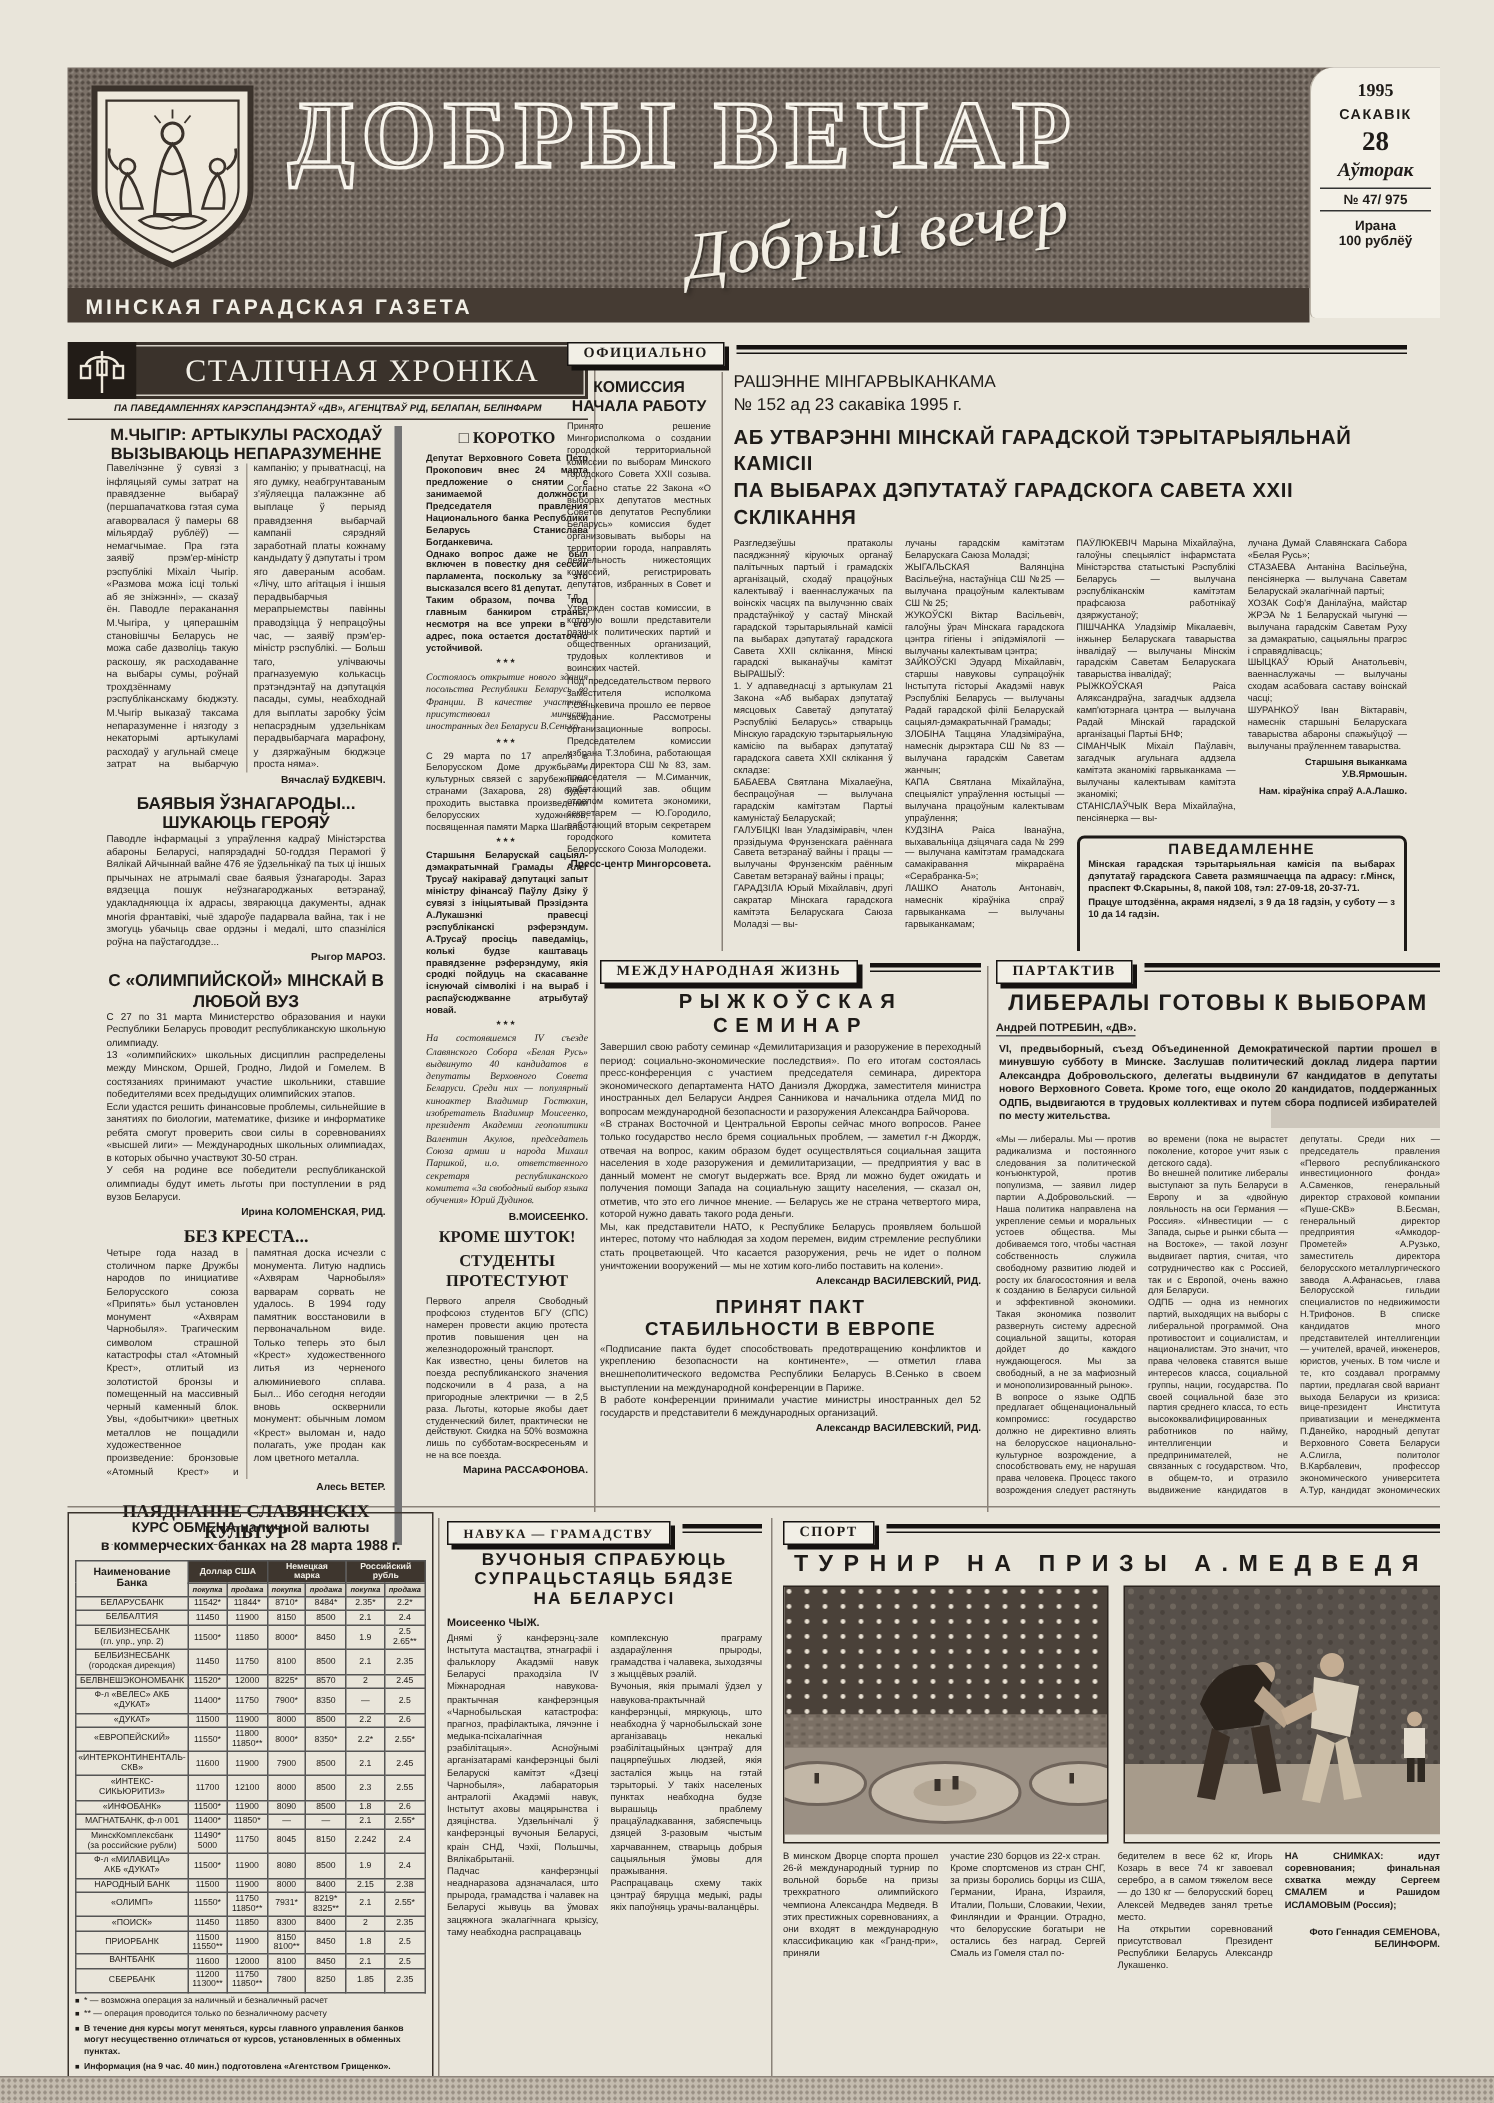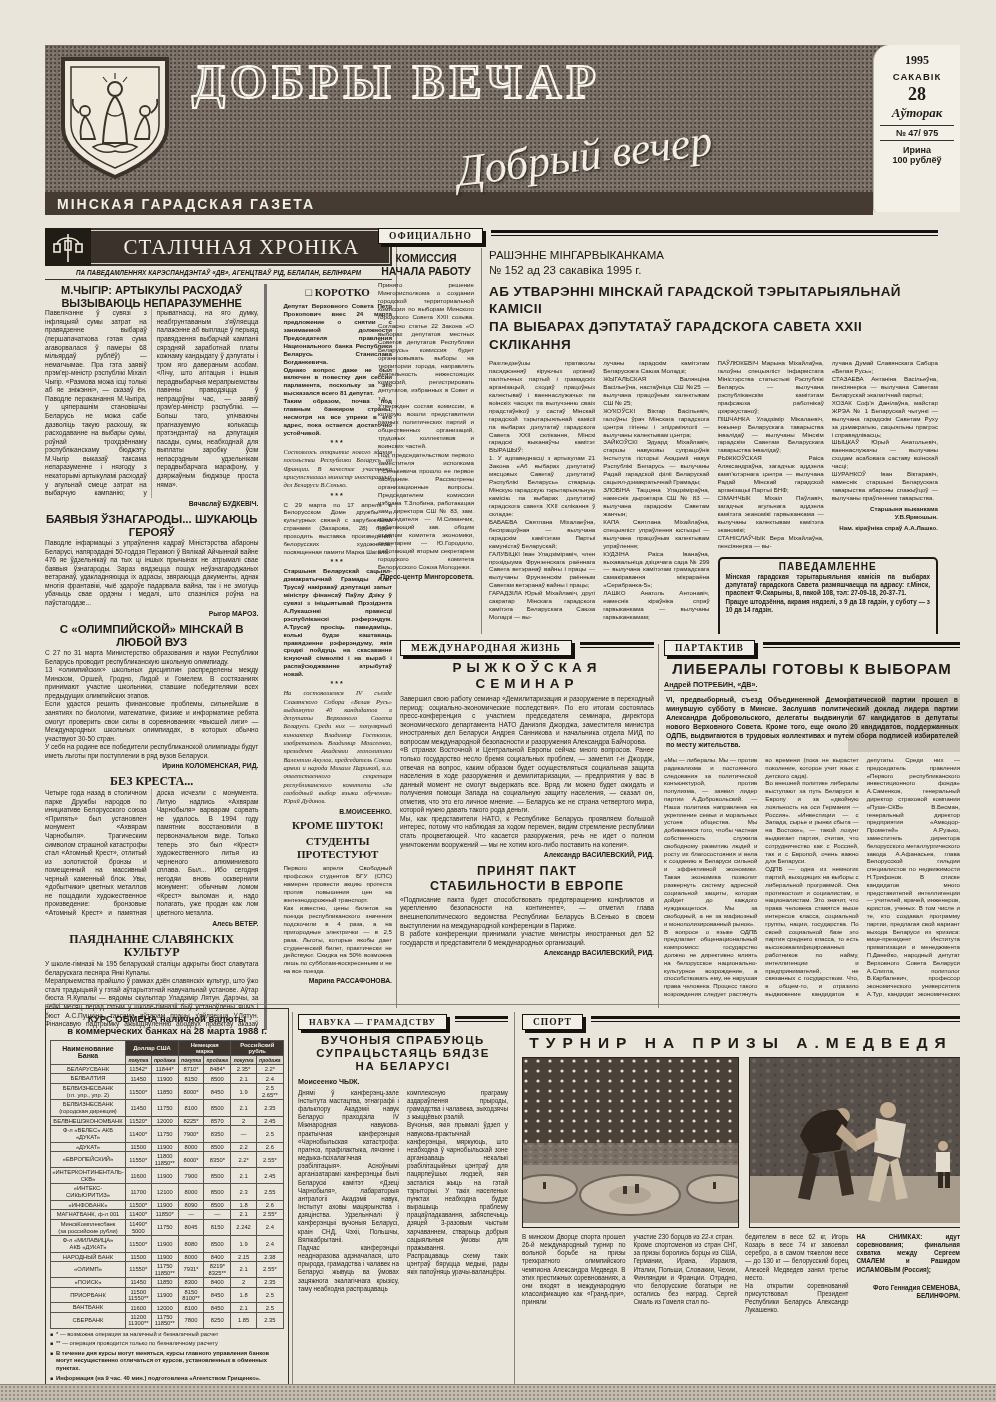--- a/index.html
+++ b/index.html
@@ -7,21 +7,21 @@
   .page{position:relative;width:996px;height:1402px;background:#e9e5da;overflow:hidden;color:#1e1b18;}
   .abs{position:absolute;}
   .pre{white-space:pre-line;}
 
   
   .mast-band{left:45px;top:45px;width:915px;height:147px;background-color:#7b7168;
     background-image:radial-gradient(rgba(40,32,26,.5) 1px,transparent 1.4px),radial-gradient(rgba(245,240,230,.16) 1px,transparent 1.4px);
     background-size:4px 4px,6px 6px;}
   .coat{left:57px;top:55px;width:116px;height:126px;}
   .mast-title{left:192px;top:58px;width:680px;font-family:"Liberation Serif",serif;font-weight:bold;
-    font-size:48px;letter-spacing:5px;color:transparent;-webkit-text-stroke:2.2px #f7f4ec;line-height:1;}
+    font-size:64px;letter-spacing:5px;color:transparent;-webkit-text-stroke:2.2px #f7f4ec;line-height:1;}
   .mast-script{left:455px;top:118px;width:460px;font-family:"Liberation Serif",serif;font-style:italic;
     font-size:44px;color:#f2eee4;transform:rotate(-7deg);text-shadow:1px 1px 0 #3f3831,2px 2px 3px rgba(0,0,0,.35);z-index:5;}
   .tagline{left:45px;top:192px;width:828px;height:23px;background:#453b33;color:#f2efe6;
     font-weight:bold;font-size:14px;letter-spacing:2px;padding:4px 0 0 12px;box-sizing:border-box;}
   .infobox{left:873px;top:45px;width:87px;height:167px;background:#f3f0e7;border-radius:16px 0 0 4px;
     text-align:center;z-index:6;padding-top:8px;box-sizing:border-box;border-left:1px solid #b9b2a6;}
   .i-year{font-family:"Liberation Serif",serif;font-weight:bold;font-size:12px;}
   .i-month{font-weight:bold;font-size:9.5px;letter-spacing:1px;margin-top:3px;}
   .i-day{font-family:"Liberation Serif",serif;font-weight:bold;font-size:18px;margin-top:2px;}
   .i-weekday{font-family:"Liberation Serif",serif;font-style:italic;font-weight:bold;font-size:13px;}
@@ -46,22 +46,22 @@
   .headline-serif{font-family:"Liberation Serif",serif;font-weight:bold;text-align:center;line-height:1.15;}
 
   
   .chronicle{left:45px;top:228px;width:347px;height:802px;overflow:hidden;}
   .chron-head{display:flex;height:38px;background:#3a322b;box-shadow:inset 0 0 0 2px #3a322b,inset 0 0 0 3px rgba(240,235,225,.85);}
   .chron-title{flex:1;color:#f2efe6;font-family:"Liberation Serif",serif;font-size:21px;letter-spacing:1px;
     text-align:center;padding-top:7px;}
   .chron-src{font-style:italic;font-weight:bold;font-size:6.4px;text-align:center;padding:3px 0;border-bottom:1px solid #3a322b;}
   .chron-cols{display:flex;margin-top:4px;}
   .chron-main{width:222px;}
-  .chron-side{width:113px;margin-left:6px;border-left:3px solid #737373;padding-left:16px;}
-  .art{margin-bottom:6px;}
+  .chron-side{width:113px;margin-left:6px;border-left:5px solid #737373;padding-left:16px;}
+  .art{margin-bottom:6px;margin-left:26px;}
   .art-h1{font-size:11px;}  .art-h2{font-size:11.5px;} .art-h3{font-size:11.5px;}
   .art-h4{font-family:"Liberation Serif",serif;font-size:12px;}
   .two-col{column-count:2;column-gap:10px;column-rule:1px solid #a59d92;}
   .shorts-head{font-family:"Liberation Serif",serif;font-weight:bold;font-size:11px;text-align:center;margin:2px 0 4px;}
   .short-text{font-size:6.2px;line-height:1.28;text-align:justify;}
   .short-text.bold{font-weight:bold;}
   .short-text.italic{font-style:italic;font-family:"Liberation Serif",serif;font-size:6.5px;}
   .short-sep{text-align:center;font-weight:bold;font-size:7px;letter-spacing:2px;margin:2px 0;}
   .protest-h{font-family:"Liberation Serif",serif;font-weight:bold;font-size:11px;text-align:center;line-height:1.2;margin:4px 0 3px;}
 
@@ -159,21 +159,21 @@
     </svg>
   </div>
   <div class="abs mast-title">ДОБРЫ ВЕЧАР</div>
   <div class="abs mast-script">Добрый вечер</div>
   <div class="abs infobox">
     <div class="i-year">1995</div>
     <div class="i-month">САКАВІК</div>
     <div class="i-day">28</div>
     <div class="i-weekday">Аўторак</div>
     <div class="i-issue">№ 47/ 975</div>
-    <div class="i-price-label">Ирина</div>
+    <div class="i-price-label">Ирана</div>
     <div class="i-price">100 рублёў</div>
   </div>
   <div class="abs tagline">МІНСКАЯ ГАРАДСКАЯ ГАЗЕТА</div>
 
   <div class="abs vrule" style="left:396px;top:232px;height:776px;"></div>
   <div class="abs vrule" style="left:658px;top:644px;height:364px;"></div>
   <div class="abs vrule" style="left:292px;top:1012px;height:372px;"></div>
   <div class="abs vrule" style="left:514px;top:1012px;height:372px;"></div>
   <div class="abs hrule" style="left:45px;top:1004px;width:915px;"></div>
 

